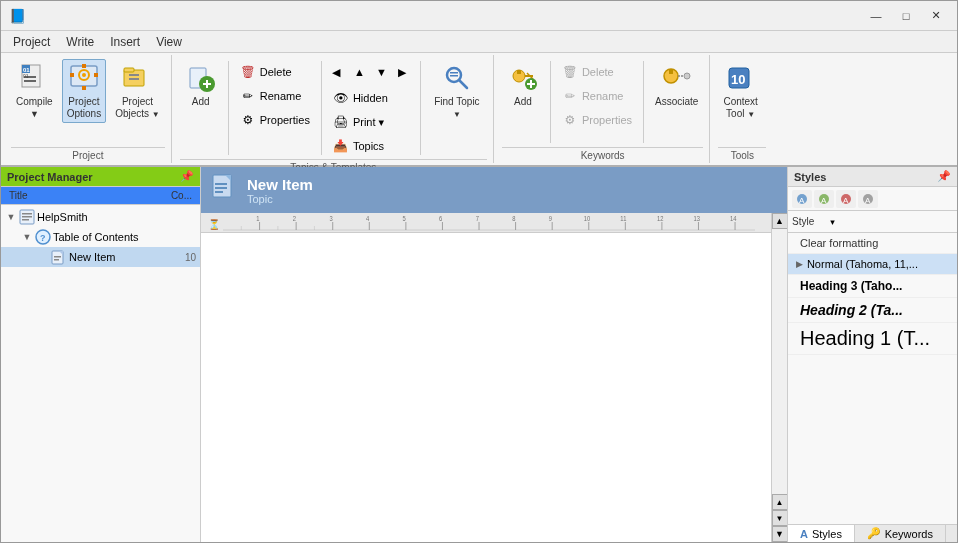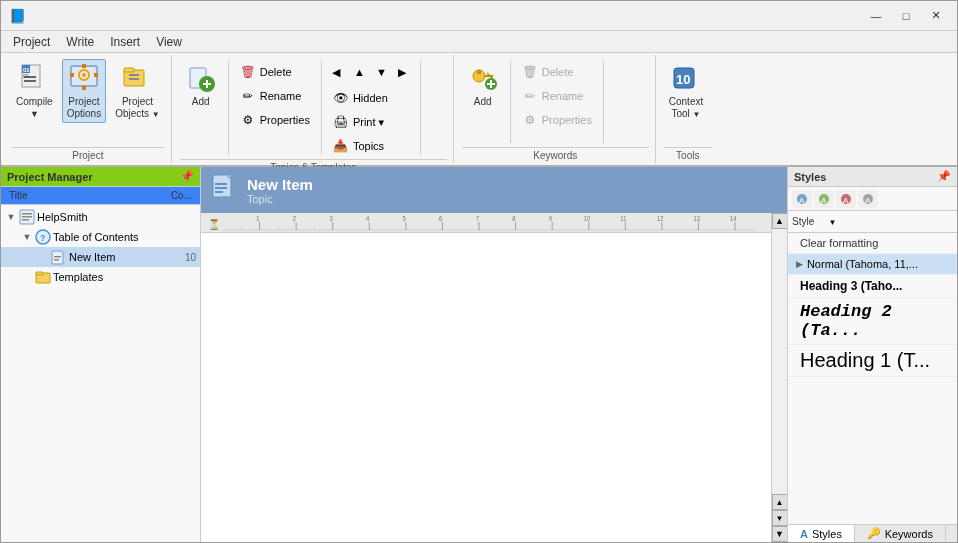--- a/index.html
+++ b/index.html
@@ -254,21 +254,21 @@
       font-size: 11px;
       display: flex;
       align-items: center;
       gap: 4px;
     }
     .style-item.active { background: #cce0f5; }
     .style-item .arrow { font-size: 9px; color: #666; }
     .style-clear { font-size: 11px; color: #333; }
     .style-normal { font-size: 11px; }
     .style-h3 { font-size: 12px; font-weight: bold; }
-    .style-h2 { font-size: 17px; font-weight: bold; font-style: italic; font-family: Liberation Mono, monospace; }
+    .style-h2 { font-size: 14px; font-weight: bold; font-style: italic; }
     .style-h1 { font-size: 20px; font-weight: normal; }
     #bottom-tabs {
       display: flex;
       height: 18px;
       border-top: 1px solid #ccc;
       background: #e8e8e8;
     }
     .bottom-tab {
       display: flex;
       align-items: center;
@@ -425,20 +425,31 @@
                 <span>Print ▾</span>
               </div>
               <div class="small-btn">
                 <span class="s-icon">📥</span>
                 <span>Topics</span>
               </div>
             </div>
           </div>
           <div class="ribbon-separator"></div>
 
+          <div class="ribbon-btn" style="min-width:60px;">
+            <div class="btn-icon">
+              <svg width="32" height="32" viewBox="0 0 32 32">
+                <circle cx="13" cy="13" r="7" fill="none" stroke="#4a80c0" stroke-width="2.5"></circle>
+                <line x1="18" y1="18" x2="26" y2="26" stroke="#4a80c0" stroke-width="2.5" stroke-linecap="round"></line>
+                <rect x="9" y="10" width="8" height="1.5" fill="#4a80c0"></rect>
+                <rect x="9" y="13" width="8" height="1.5" fill="#4a80c0"></rect>
+              </svg>
+            </div>
+            <span class="btn-label">Find Topic <span style="font-size:8px;">▼</span></span>
+          </div>
         </div>
         <div class="ribbon-group-label">Topics &amp; Templates</div>
       </div>
 
       <div class="ribbon-group" style="min-width:200px;">
         <div class="ribbon-group-content">
           <div class="ribbon-btn" style="min-width:36px;">
             <div class="btn-icon">
               <svg width="32" height="32" viewBox="0 0 32 32">
                 <circle cx="12" cy="14" r="6" fill="#f5c040" stroke="#c09000" stroke-width="1"></circle>
@@ -461,20 +472,31 @@
             <div class="small-btn disabled">
               <span class="s-icon">✏</span>
               <span>Rename</span>
             </div>
             <div class="small-btn disabled">
               <span class="s-icon">⚙</span>
               <span>Properties</span>
             </div>
           </div>
           <div class="ribbon-separator"></div>
+          <div class="ribbon-btn" style="min-width:50px;">
+            <div class="btn-icon">
+              <svg width="32" height="32" viewBox="0 0 32 32">
+                <circle cx="10" cy="14" r="7" fill="#f5c040" stroke="#c09000" stroke-width="1.5"></circle>
+                <rect x="8" y="7" width="4" height="5" rx="0.5" fill="#c09000"></rect>
+                <line x1="17" y1="14" x2="24" y2="14" stroke="#888" stroke-width="1.5" stroke-dasharray="2,1"></line>
+                <circle cx="26" cy="14" r="3" fill="#ccc" stroke="#999" stroke-width="1"></circle>
+              </svg>
+            </div>
+            <span class="btn-label">Associate</span>
+          </div>
         </div>
         <div class="ribbon-group-label">Keywords</div>
       </div>
 
       <div class="ribbon-group">
         <div class="ribbon-group-content">
           <div class="ribbon-btn">
             <div class="btn-icon">
               <svg width="32" height="32" viewBox="0 0 32 32">
                 <rect x="4" y="6" width="20" height="20" rx="3" fill="#4a80c0" stroke="#2060a0" stroke-width="1"></rect>
@@ -535,31 +557,20 @@
               <rect x="1" y="2" width="11" height="13" rx="1" fill="#e8f0fa" stroke="#7a9cc5" stroke-width="1"></rect>
               <polygon points="8,2 12,2 12,6" fill="#b0c8e8"></polygon>
               <rect x="3" y="7" width="7" height="1.5" fill="#888"></rect>
               <rect x="3" y="10" width="5" height="1.5" fill="#888"></rect>
             </svg>
           </span>
           <span class="tree-label">New Item</span>
           <span class="tree-num">10</span>
         </div>
 
-        <div class="tree-item" style="padding-left:20px;">
-          <span class="tree-expand" style="width:12px;"></span>
-          <span class="tree-icon">
-            <svg width="16" height="16" viewBox="0 0 16 16">
-              <rect x="1" y="4" width="14" height="10" rx="1" fill="#f5d060" stroke="#c0a000" stroke-width="1"></rect>
-              <rect x="1" y="3" width="7" height="3" rx="1" fill="#f5d060" stroke="#c0a000" stroke-width="1"></rect>
-            </svg>
-          </span>
-          <span class="tree-label">Templates</span>
-          <span class="tree-num"></span>
-        </div>
       </div>
     </div>
 
     <div id="center-wrapper">
 
       <div id="topic-header">
         <span class="topic-icon">
           <svg width="28" height="28" viewBox="0 0 28 28">
             <rect x="2" y="2" width="18" height="22" rx="1" fill="#c8daf0" stroke="#6090c0" stroke-width="1"></rect>
             <polygon points="14,2 20,2 20,8" fill="#90b8e0"></polygon>

